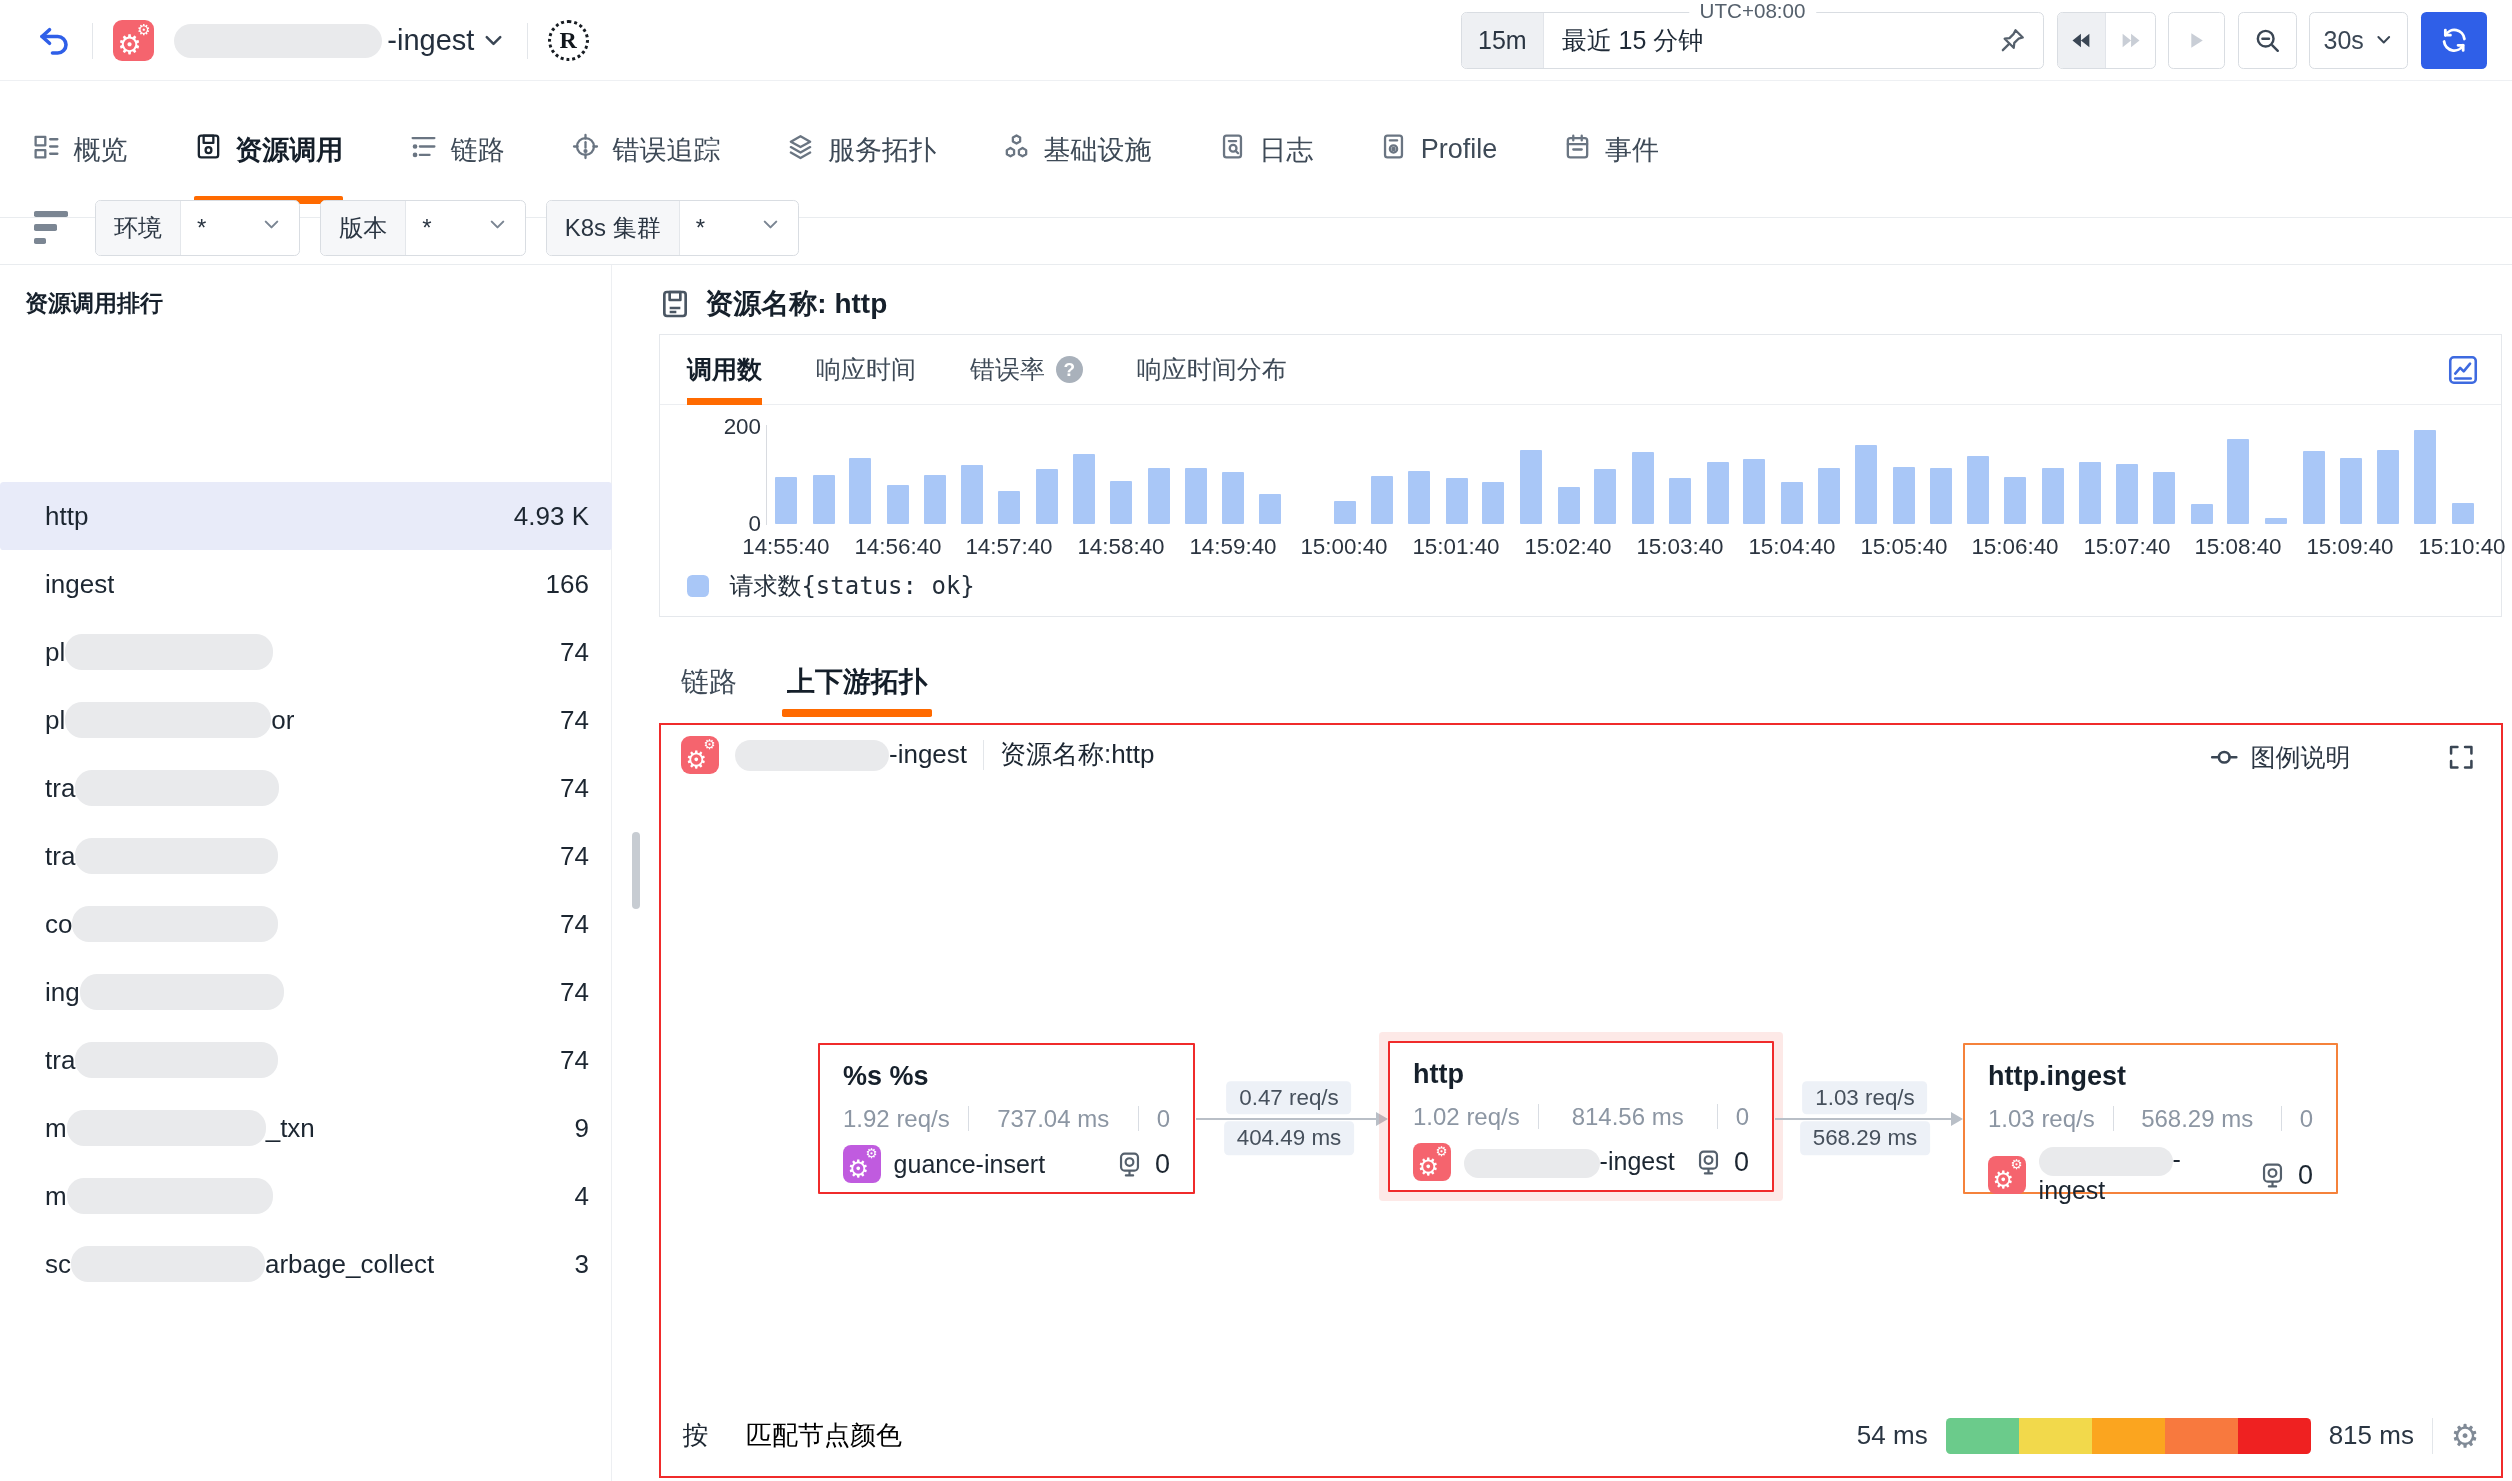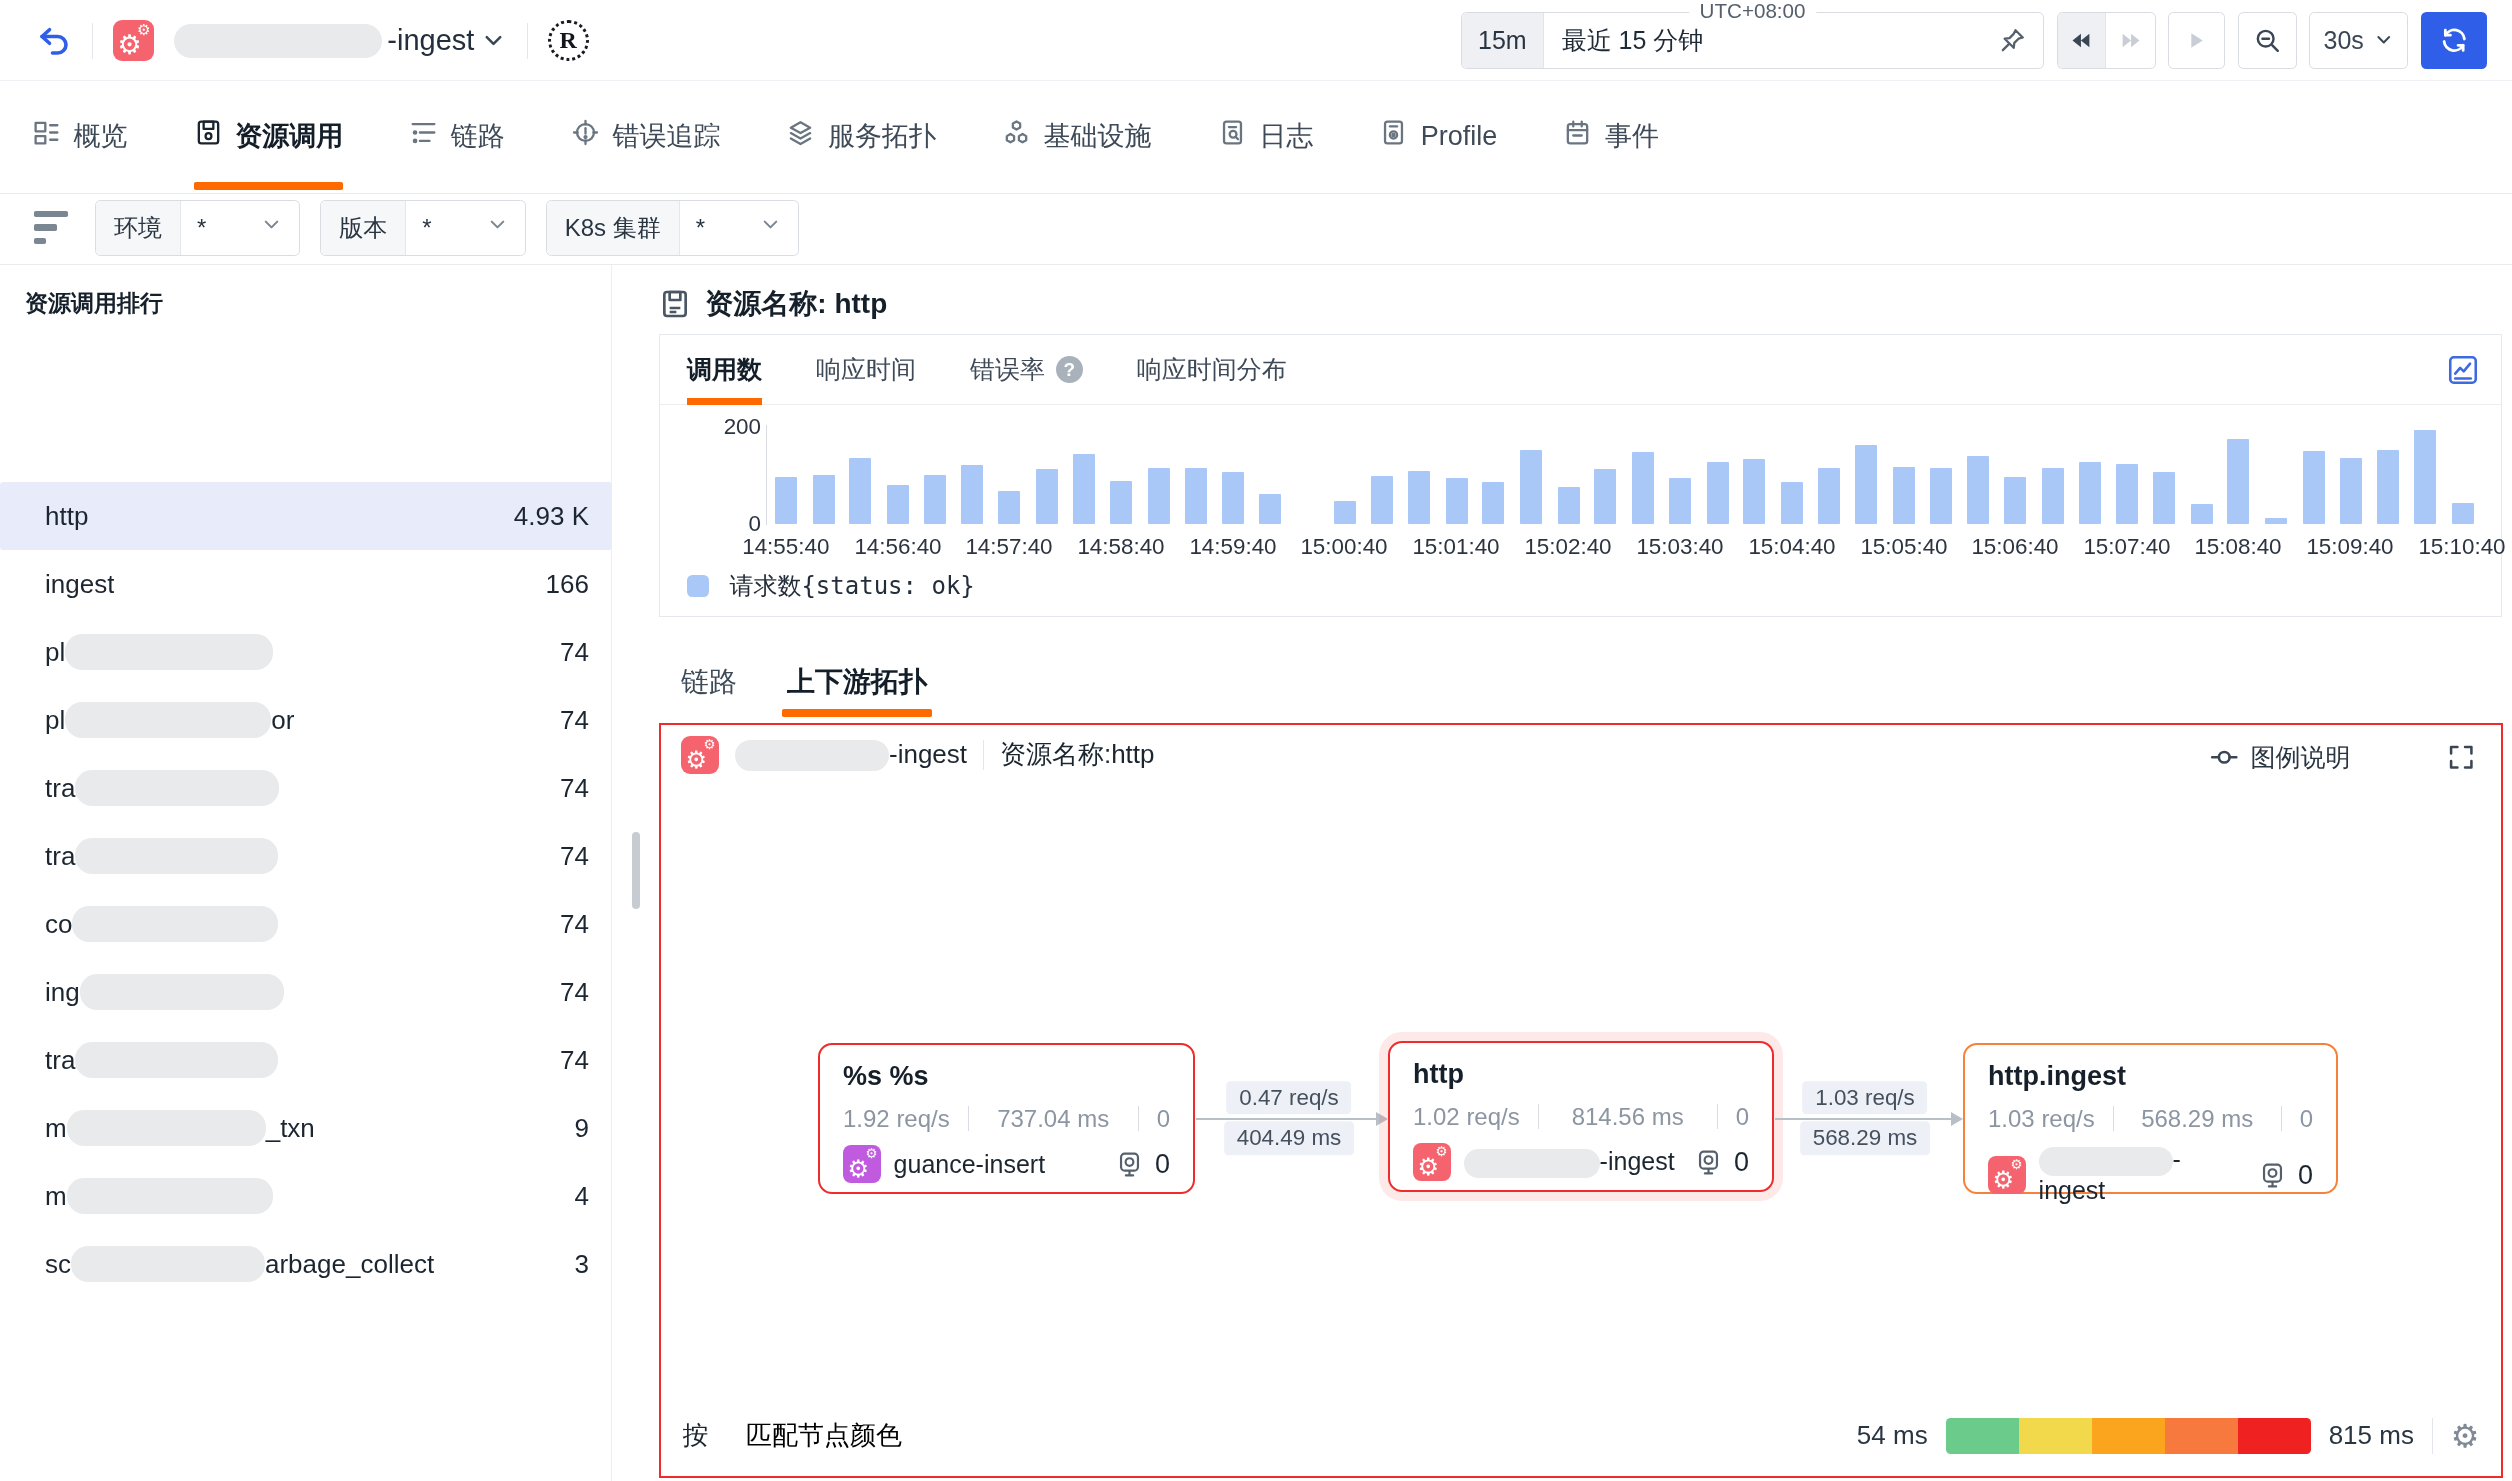--- a/index.html
+++ b/index.html
@@ -23,21 +23,21 @@
   .tz { position:absolute; top:-13.4px; left:50%; transform:translateX(-50%); background:#fff; padding:0 10.8px; font-size:20.6px; color:#55606c; }
   .t15 { background:#eef0f3; border-right:0.9px solid #e2e5ea; height:100%; display:flex; align-items:center; padding:0 16px; font-size:25px; color:#2a3542; border-radius:4.5px 0 0 4.5px; }
   .trange { flex:1; padding:0 18px; font-size:25px; color:#1f2a37; }
   .ctrl { height:57px; border:0.9px solid #d9dde2; border-radius:5.4px; background:#fff; display:flex; align-items:center; justify-content:center; color:#3a4654; }
   .ctrl.group { padding:0; overflow:hidden; }
   .ctrl .half { width:49px; height:100%; display:flex; align-items:center; justify-content:center; }
   .ctrl .half.first { background:#eef0f3; border-right:0.9px solid #e2e5ea; }
   .refresh-btn { width:66px; height:57px; background:#2f5fe8; border-radius:5.4px; display:flex; align-items:center; justify-content:center; }
 
   
-  .tabbar { position:absolute; left:0; top:82px; width:2512px; height:112px; border-bottom:0.9px solid #e9ecef; display:flex; padding-left:32px; gap:66px; }
+  .tabbar { position:absolute; left:0; top:82px; width:2512px; height:136px; border-bottom:0.9px solid #e9ecef; display:flex; align-items:center; padding-left:32px; gap:66px; }
   .ntab { position:relative; height:108px; display:flex; align-items:center; gap:12.6px; font-size:27px; color:#3e4a57; cursor:pointer; }
   .ntab svg { color:#6a7582; }
   .ntab.active { color:#141e29; font-weight:bold; }
   .ntab.active svg { color:#1a242f; }
   .ntab.active::after { content:""; position:absolute; left:0; right:0; bottom:0; height:8px; background:#ff6a00; border-radius:1.8px; }
 
   
   .filterbar { position:absolute; left:0; top:191px; width:2512px; height:74px; border-bottom:0.9px solid #e9ecef; display:flex; align-items:center; }
   .f-icon { margin-left:34px; margin-right:25px; width:36px; display:flex; flex-direction:column; gap:7.2px; }
   .f-icon i { display:block; height:6.3px; background:#7b8693; border-radius:1.8px; }
@@ -90,21 +90,21 @@
   .dtab { position:relative; display:flex; align-items:center; font-size:28px; color:#3e4a57; cursor:pointer; }
   .dtab.active { color:#141e29; font-weight:bold; }
   .dtab.active::after { content:""; position:absolute; left:-5.4px; right:-5.4px; bottom:0; height:8px; background:#ff6a00; border-radius:1.8px; }
 
   
   .topo { position:absolute; left:659px; top:723px; width:1844px; height:755px; border:2.7px solid #f02b2b; background:#fff; }
   .topo-head { position:absolute; left:20px; top:10.8px; display:flex; align-items:center; gap:16px; font-size:26px; color:#1c2631; }
   .topo-head .vdiv { height:30.5px; }
   .topo-actions { position:absolute; right:25px; top:16px; display:flex; align-items:center; gap:9px; }
   .legend-btn { display:flex; align-items:center; gap:10.8px; font-size:25px; color:#2a3542; cursor:pointer; margin-right:86px; }
-  .node { position:absolute; width:377px; height:151px; background:#fff; border:2.7px solid #f02b2b; border-radius:14px; padding:16px 23px 14.3px 23px; cursor:pointer; }
+  .node { position:absolute; width:377px; height:151px; background:#fff; border:2.7px solid #f02b2b; border-radius:1px; padding:16px 23px 14.3px 23px; cursor:pointer; }
   .node.halo { box-shadow:0 0 0 9px rgba(242,84,73,0.13); }
   .node.orange { border-color:#f5823b; }
   .n-title { font-size:27px; font-weight:bold; color:#16202b; }
   .n-metrics { margin-top:12.6px; display:flex; align-items:center; font-size:24px; color:#8c96a3; }
   .n-metrics .sep { width:0.9px; height:25px; background:#d9dde3; margin:0 18px; }
   .n-metrics .sp { flex:1; }
   .n-service { margin-top:12.6px; display:flex; align-items:center; gap:12.6px; font-size:25px; color:#1c2631; }
   .n-service .glogo { width:38px; height:38px; border-radius:8px; }
   .n-service .glogo .g1 { font-size:24px; }
   .n-service .glogo .g2 { font-size:13.4px; }

